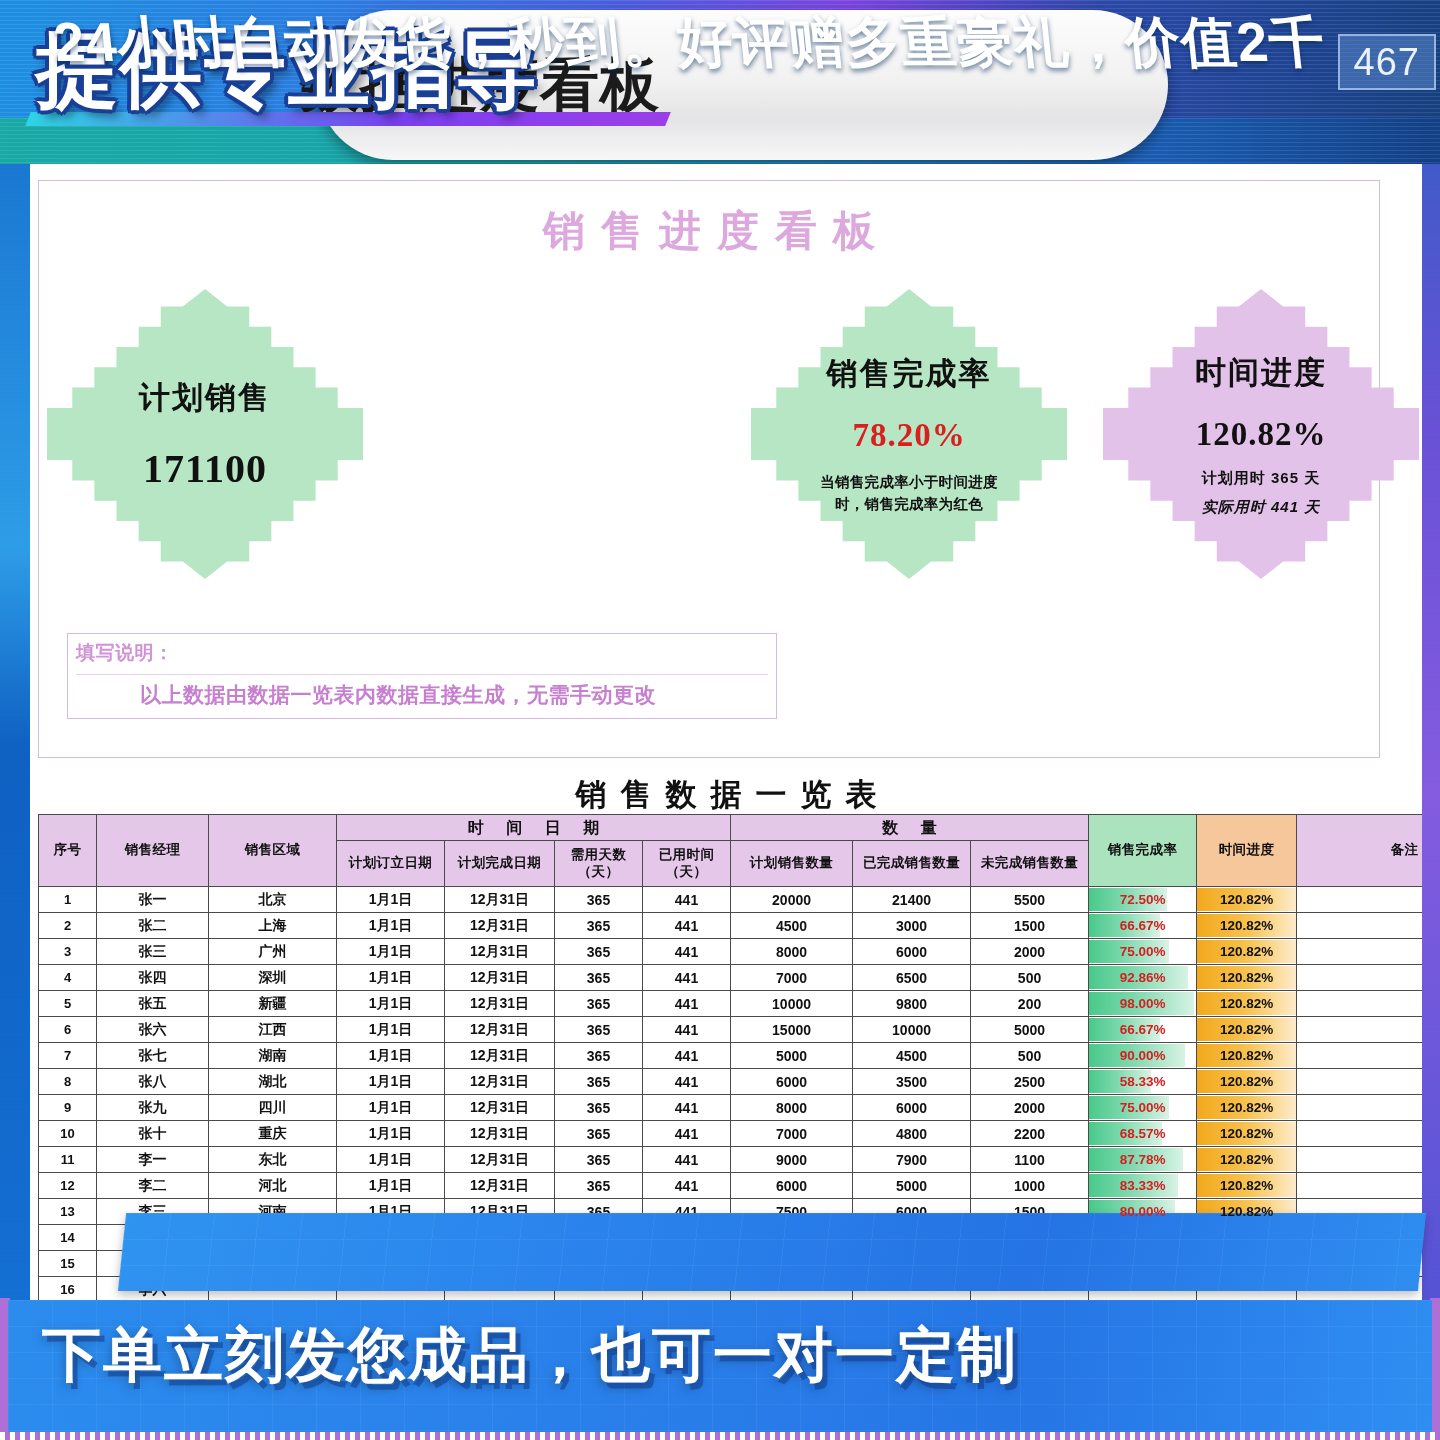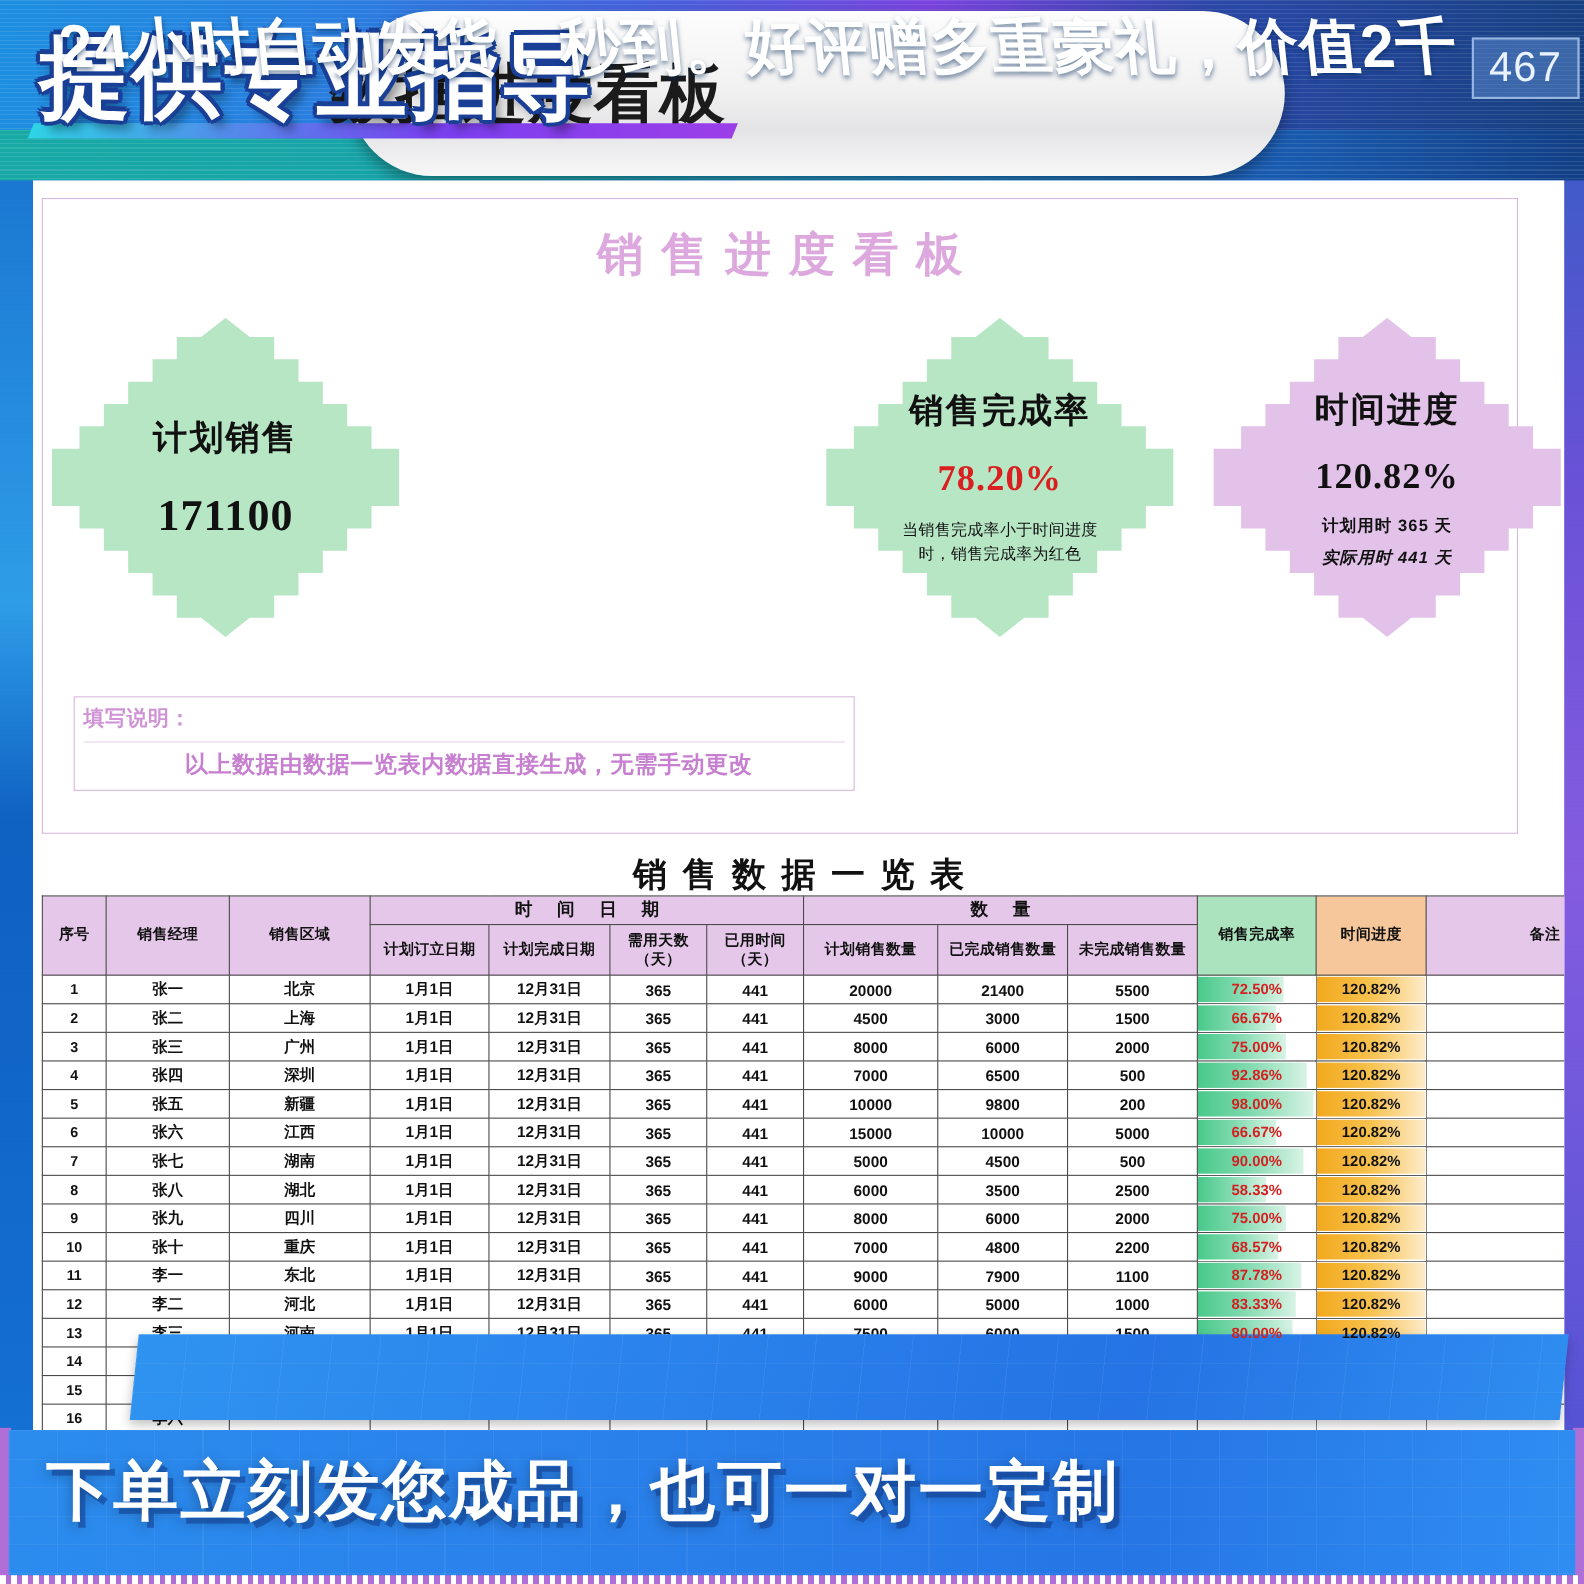--- a/index.html
+++ b/index.html
@@ -121,40 +121,40 @@
   .kpi.k3{ left:712px; }
   .kpi.k4{ left:1064px; }
 
   .kpi-label{ font-size:31px; font-weight:700; color:#111; letter-spacing:2px; }
   .kpi-value{ font-size:40px; font-weight:700; color:#111; margin-top:26px; letter-spacing:1px;
               font-family:"Liberation Serif","DejaVu Serif",serif; }
   .kpi-value.pct{ font-size:33px; color:#d91f1f; margin-top:22px; }
   .kpi-value.pct-dark{ font-size:33px; color:#111; margin-top:22px; }
   .kpi-note{
     margin-top:18px; width:185px; text-align:center;
-    font-size:14.5px; font-weight:400; color:#111; line-height:1.45; letter-spacing:.3px;
+    font-size:14.5px; font-weight:700; color:#111; line-height:1.45; letter-spacing:.3px;
   }
   .kpi-sub{ margin-top:16px; font-size:15px; font-weight:700; color:#111; letter-spacing:1px; }
   .kpi-sub + .kpi-sub{ margin-top:10px;font-style:italic; }
 
   
   .notebox{
     position:absolute; left:28px; top:452px; width:710px; height:86px;
     border:1px solid #d9b8dd; background:#fff;
   }
   .notebox-title{
     position:absolute; left:8px; top:6px; font-size:19px; font-weight:700;
     color:#cf93d6; letter-spacing:.5px;
   }
   .notebox-line{
     position:absolute; left:8px; right:8px; top:40px; height:1px; background:#e7d2ea;
   }
   .notebox-body{
     position:absolute; left:72px; top:47px; font-size:21px; font-weight:700;
-    color:#c77fd0; letter-spacing:.5px; white-space:nowrap;margin-left:28px;
+    color:#c77fd0; letter-spacing:.5px; white-space:nowrap;
   }
 
   
   .watermark{
     position:absolute; left:614px; top:672px;
     font-size:28px; font-style:italic; color:#cbb2cf; opacity:.85;
     white-space:nowrap; letter-spacing:.5px;
   }
 
   

